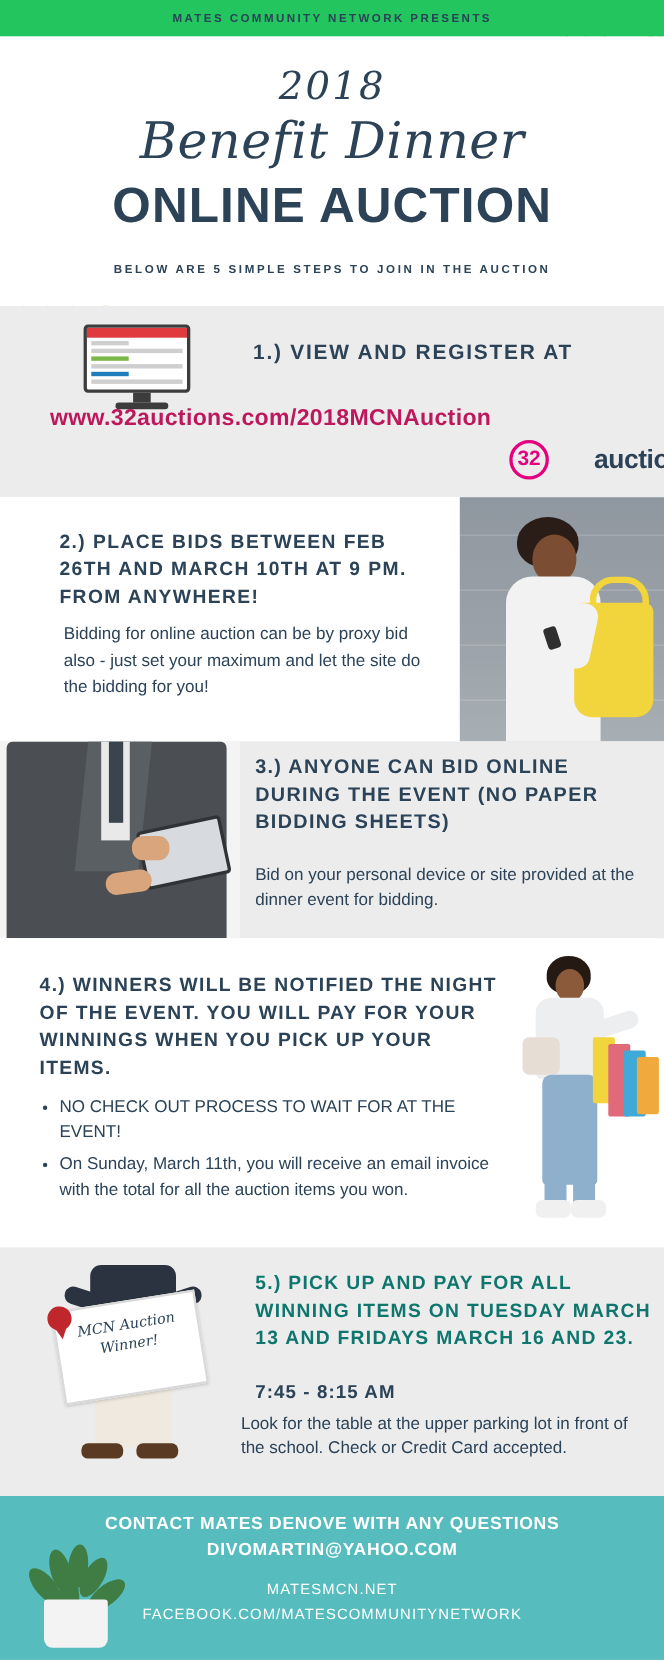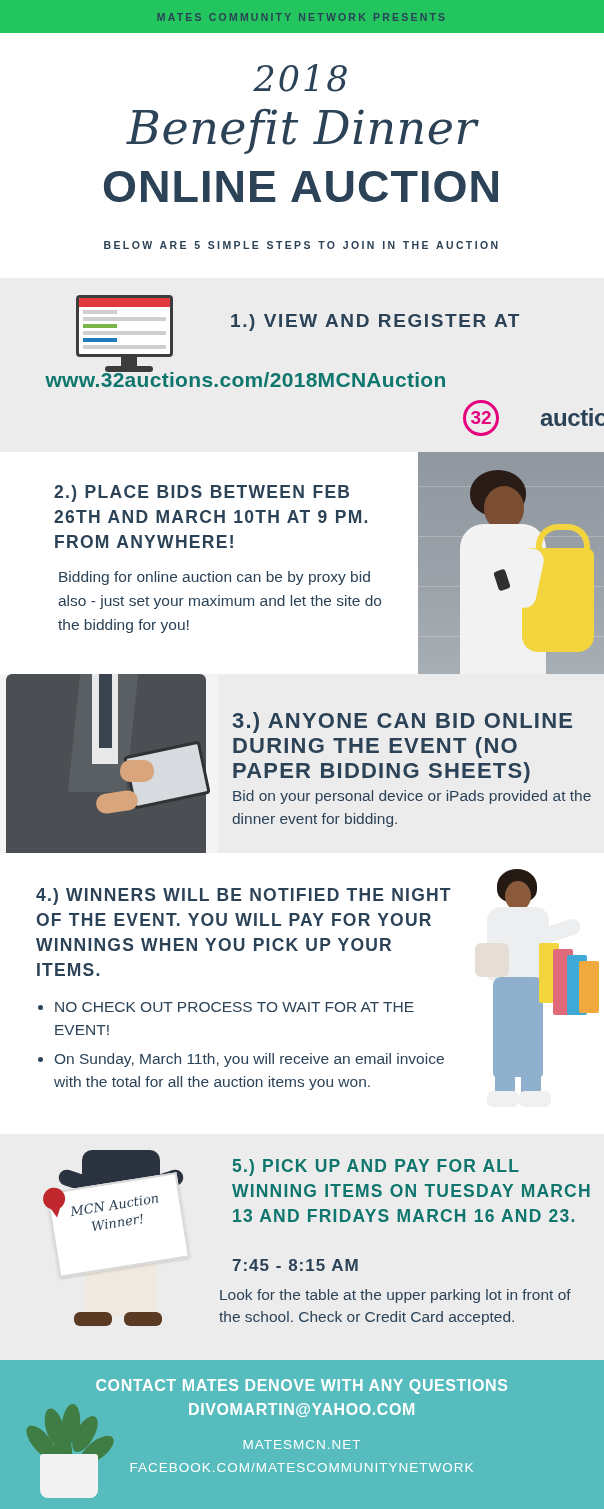--- a/index.html
+++ b/index.html
@@ -110,21 +110,21 @@
     color: #2b4257;
   }
   .step1-url {
     position: absolute;
     top: 90px;
     width: 492px;
     text-align: center;
     font-size: 21px;
     font-weight: bold;
     letter-spacing: 0.3px;
-    color: #0f766e;
+    color: #be185d;
   }
 
   
   .monitor {
     position: absolute;
     top: 17px;
     left: 76px;
     width: 105px;
   }
   .monitor-screen {
@@ -352,23 +352,23 @@
   .hand2 {
     position: absolute;
     top: 118px; left: 96px;
     width: 42px; height: 20px;
     background: #d8a57c;
     border-radius: 10px;
     transform: rotate(-8deg);
   }
   .step3-head {
     position: absolute;
-    top: 34px; left: 232px;
+    top: 11px; left: 232px;
     width: 360px;
-    font-size: 22px;
+    font-size: 18px;
     font-weight: bold;
     letter-spacing: 1.2px;
     line-height: 25px;
     color: #2b4257;
   }
   .step3-body {
     position: absolute;
     top: 110px; left: 232px;
     width: 366px;
     font-size: 15.5px;
@@ -650,21 +650,21 @@
     <div class="step3-photo">
       <div class="suit-body"></div>
       <div class="suit-lapel"></div>
       <div class="shirt"></div>
       <div class="tie"></div>
       <div class="tablet"></div>
       <div class="hand"></div>
       <div class="hand2"></div>
     </div>
     <div class="step3-head">3.) ANYONE CAN BID ONLINE DURING THE EVENT (NO PAPER BIDDING SHEETS)</div>
-    <div class="step3-body">Bid on your personal device or iPads provided at the dinner event for bidding.</div>
+    <div class="step3-body">Bid on your personal device or site provided at the dinner event for bidding.</div>
   </div>
 
   <div class="step4">
     <div class="step4-head">4.) WINNERS WILL BE NOTIFIED THE NIGHT OF THE EVENT. YOU WILL PAY FOR YOUR WINNINGS WHEN YOU PICK UP YOUR ITEMS.</div>
     <ul class="step4-list">
       <li>NO CHECK OUT PROCESS TO WAIT FOR AT THE EVENT!</li>
       <li>On Sunday, March 11th, you will receive an email invoice with the total for all the auction items you won.</li>
     </ul>
     <div class="shopper">
       <div class="sh-hair"></div>

